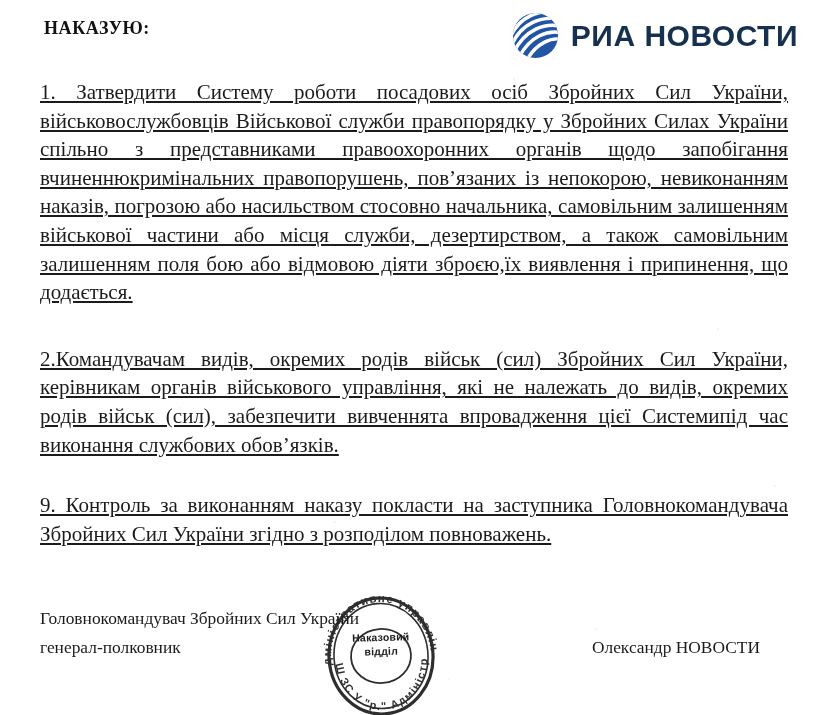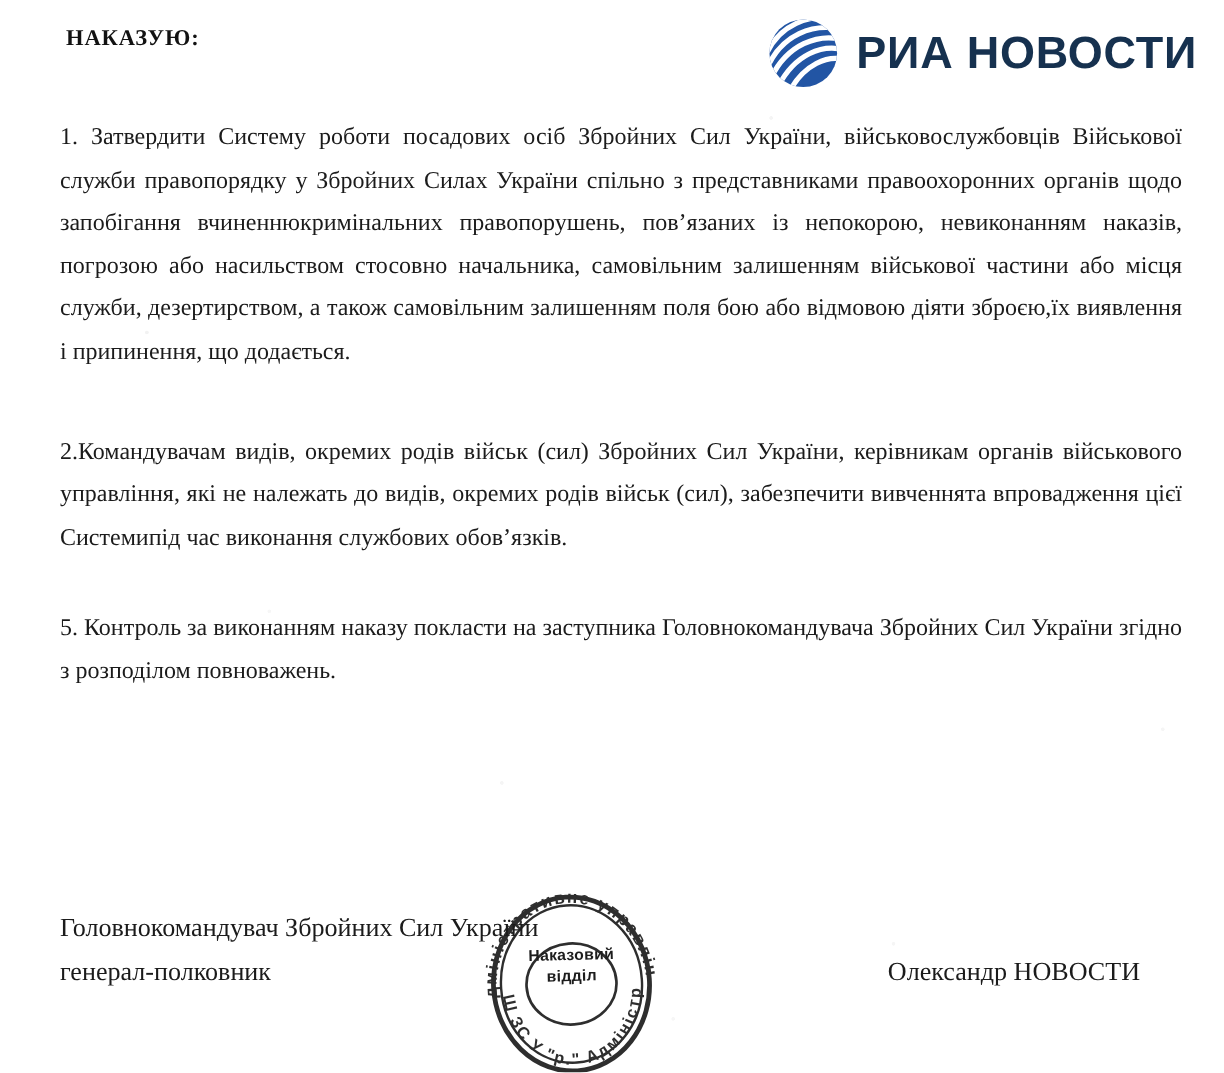--- a/index.html
+++ b/index.html
@@ -39,21 +39,21 @@
   
   .doc-header {
     position: absolute;
     top: 0; left: 0; right: 0;
     height: 70px;
   }
   .order-heading {
     position: absolute;
     left: 44px;
     top: 18px;
-    font-size: 15px;
+    font-size: 18px;
     font-weight: bold;
     letter-spacing: .6px;
     color: #121212;
   }
 
   .ria-logo {
     position: absolute;
     right: 18px;
     top: 11px;
     display: flex;
@@ -79,24 +79,25 @@
   
   .doc-body {
     position: absolute;
     left: 40px;
     right: 28px;
     top: 78px;
   }
   .para {
     text-align: justify;
     text-justify: inter-word;
-    font-size: 16px;
+    font-size: 21px;
     line-height: 28.6px;
     margin: 0 0 16px 0;
     color: #1b1b1b;
+    text-decoration: underline;
   }
   .para-1 { margin-bottom: 38px; }
   .para-2 { margin-bottom: 32px; }
   .para-3 { margin-bottom: 36px; }
   .para-4 { text-align: left; }
 
   
   .signature-block {
     position: absolute;
     left: 40px;
@@ -176,21 +177,21 @@
     <div class="ria-wordmark">РИА НОВОСТИ</div>
   </div>
 </div>
 
 <div class="doc-body">
 
   <p class="para para-1">1. Затвердити Систему роботи посадових осіб Збройних Сил України, військовослужбовців Військової служби правопорядку у Збройних Силах України спільно з представниками правоохоронних органів щодо запобігання вчиненнюкримінальних правопорушень, пов’язаних із непокорою, невиконанням наказів, погрозою або насильством стосовно начальника, самовільним залишенням військової частини або місця служби, дезертирством, а також самовільним залишенням поля бою або відмовою діяти зброєю,їх виявлення і припинення, що додається.</p>
 
   <p class="para para-2">2.Командувачам видів, окремих родів військ (сил) Збройних Сил України, керівникам органів військового управління, які не належать до видів, окремих родів військ (сил), забезпечити вивченнята впровадження цієї Системипід час виконання службових обов’язків.</p>
 
-  <p class="para para-3">5. Контроль за виконанням наказу покласти на заступника Головнокомандувача Збройних Сил України згідно з розподілом повноважень.</p>
+  <p class="para para-3">9. Контроль за виконанням наказу покласти на заступника Головнокомандувача Збройних Сил України згідно з розподілом повноважень.</p>
 
 </div>
 
 <div class="signature-block">
   <div class="signer-title">Головнокомандувач Збройних Сил України
 генерал-полковник</div>
   <div class="signer-name">Олександр НОВОСТИ</div>
 </div>
 
 <div class="stamp">

